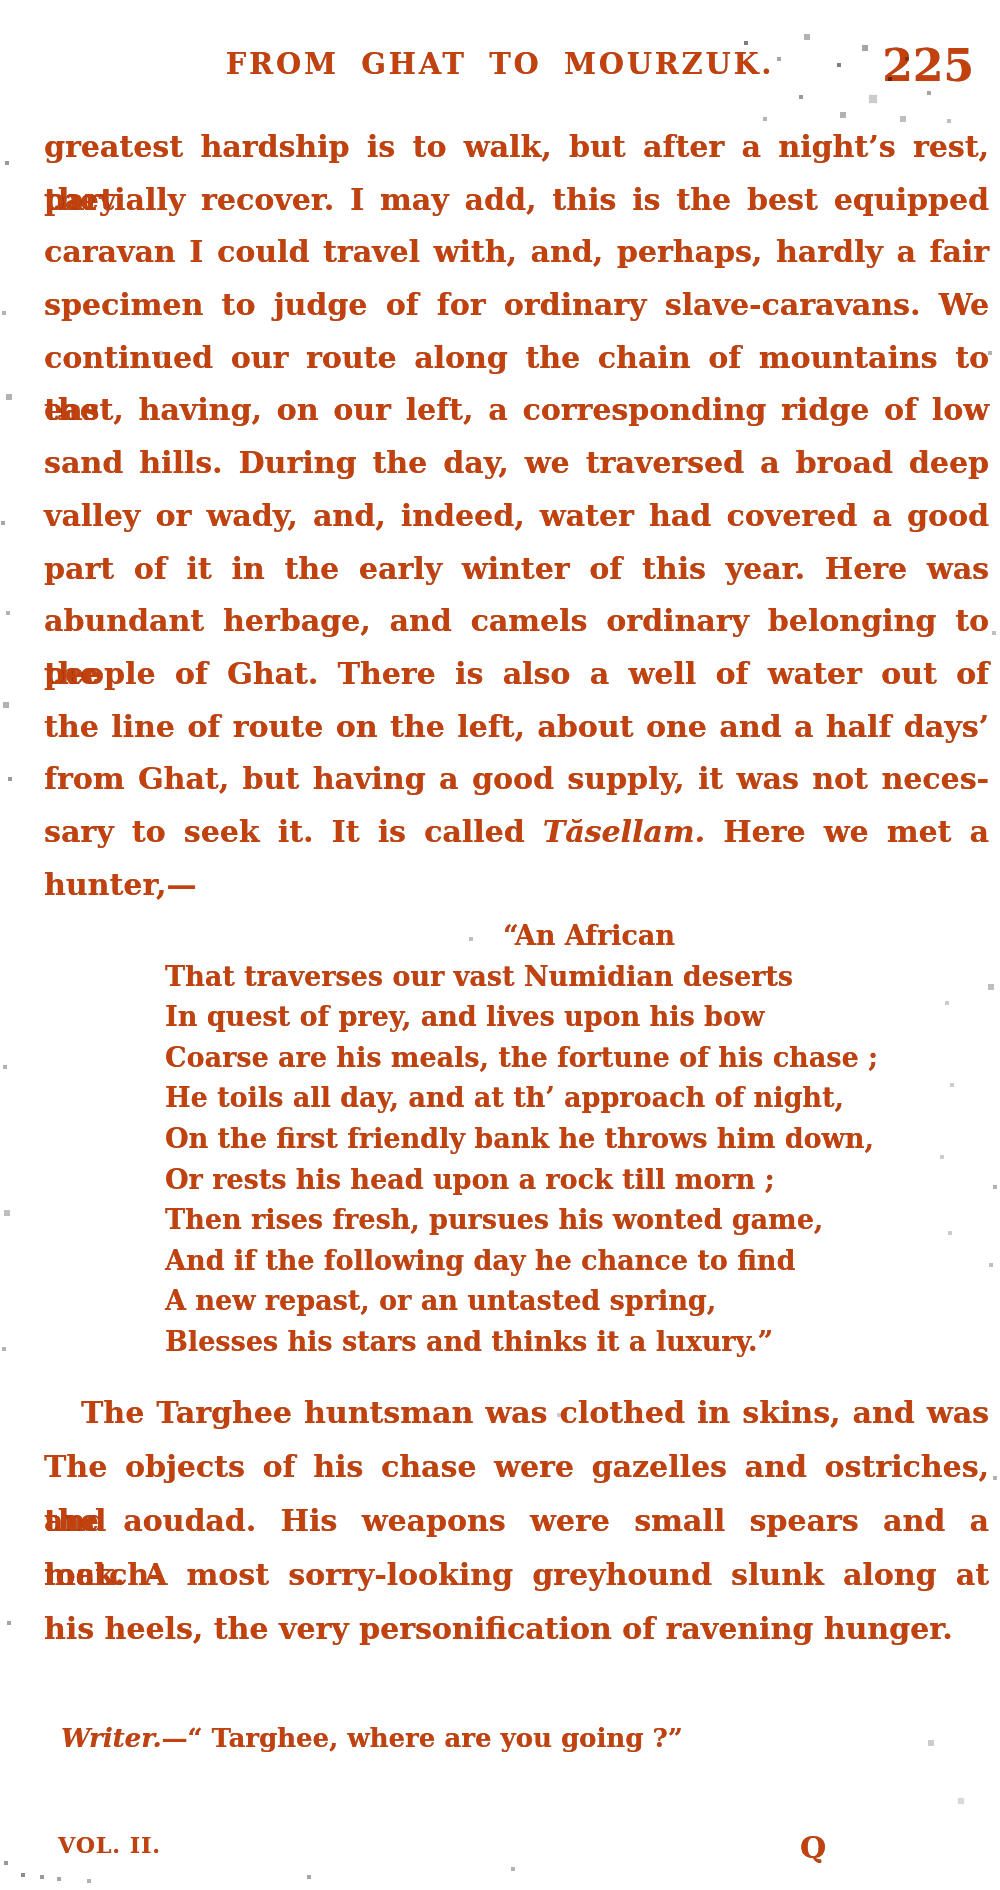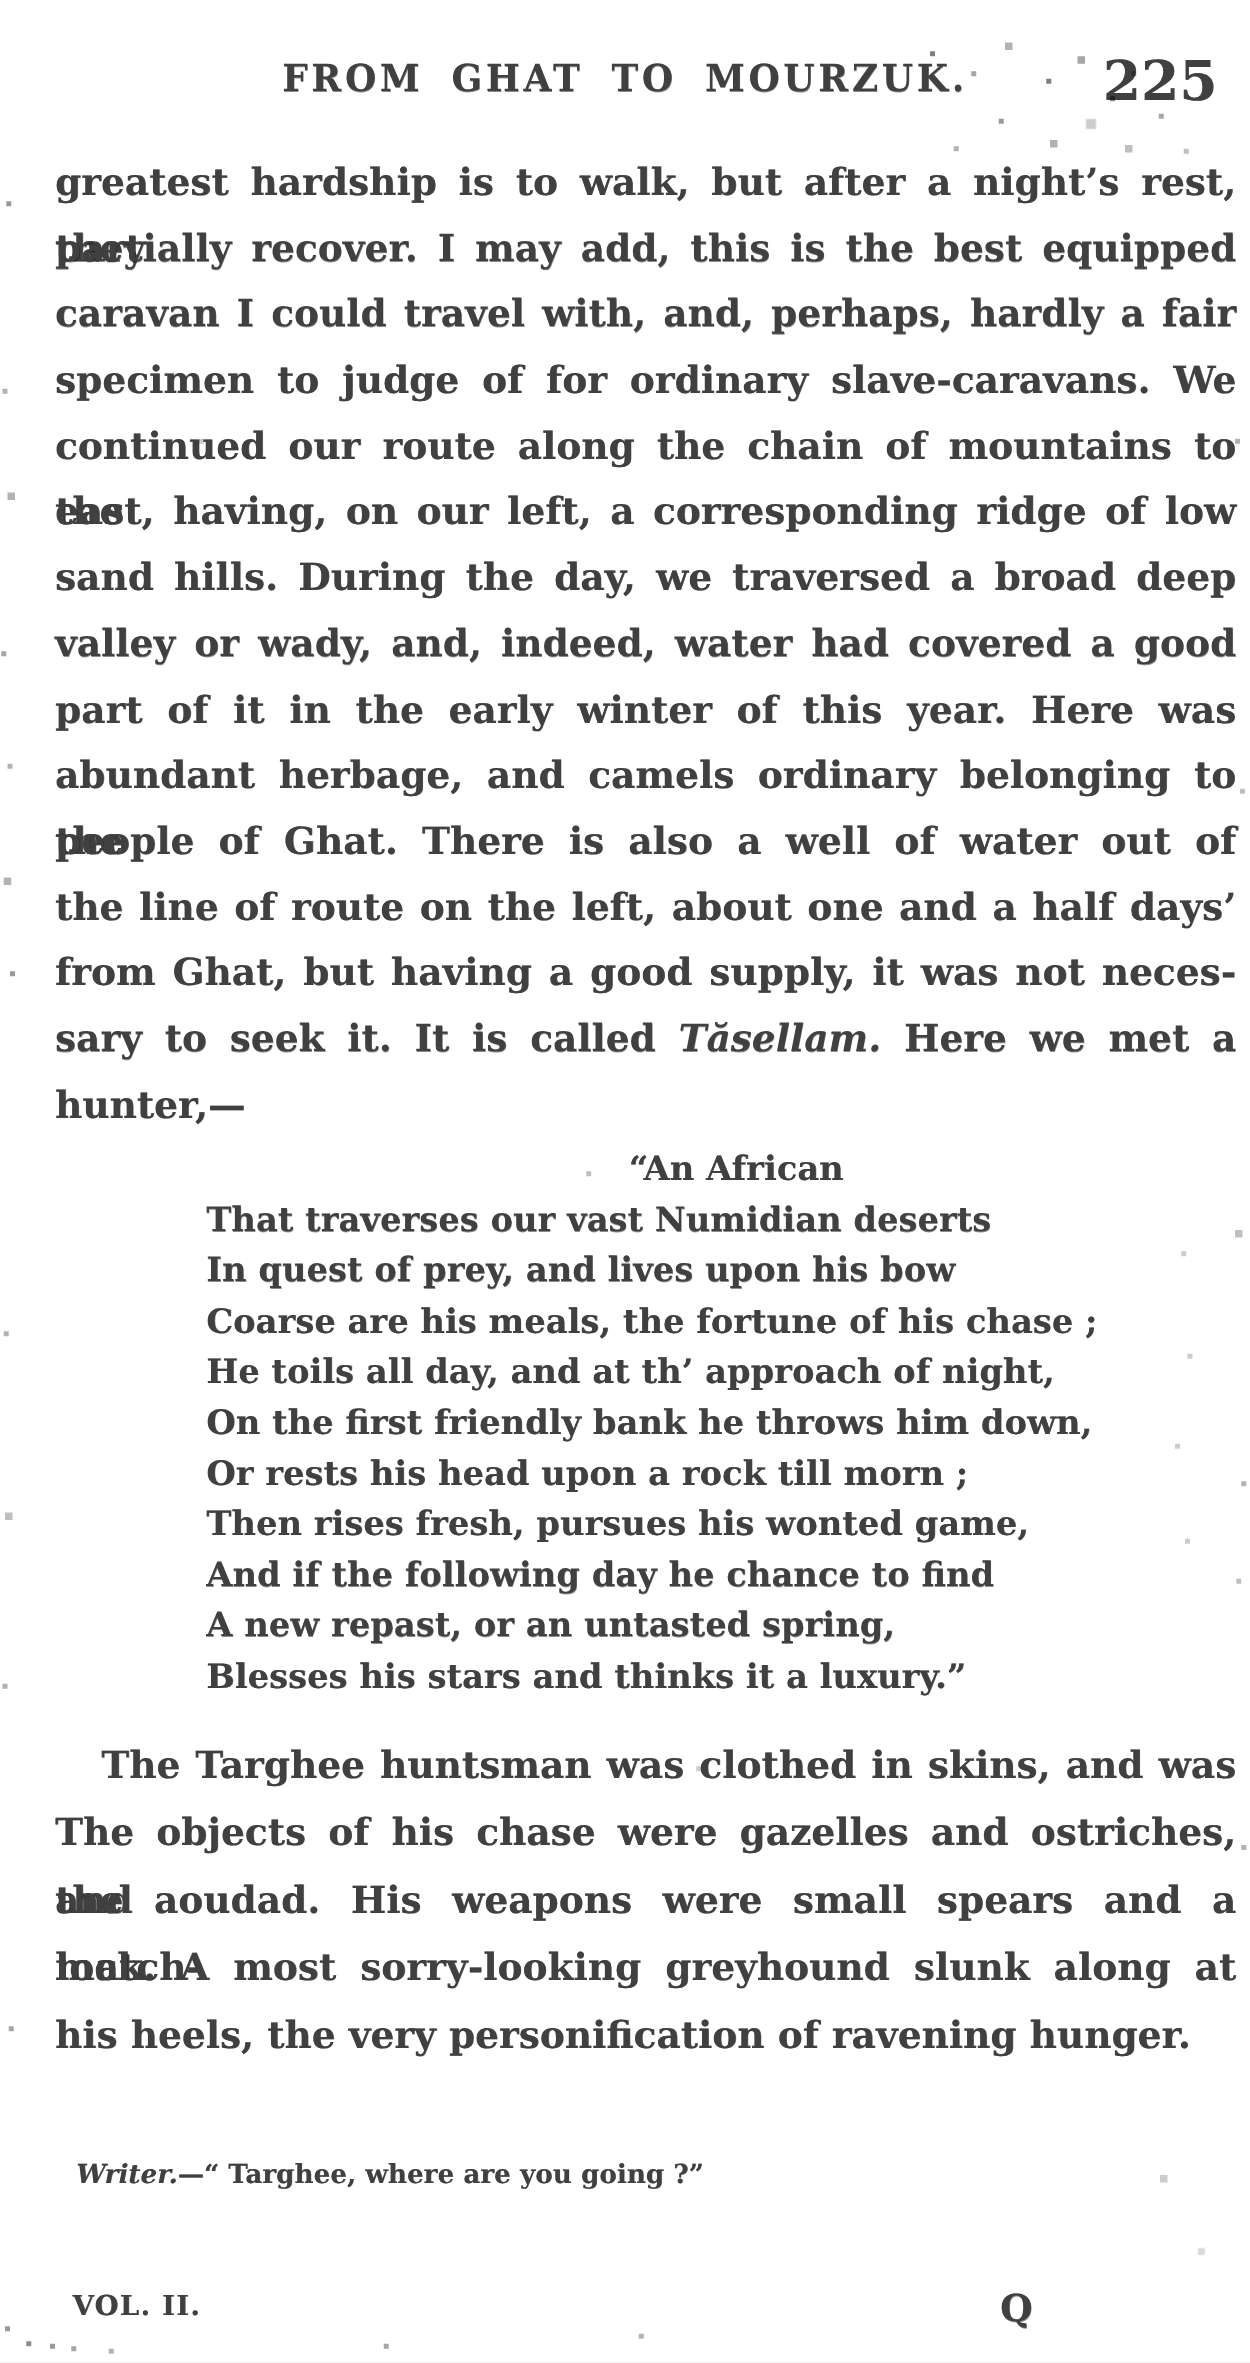--- a/index.html
+++ b/index.html
@@ -4,21 +4,21 @@
 <style>
   html, body { margin: 0; padding: 0; background: #e8e8e8; }
   .page {
     position: relative;
     width: 1000px;
     height: 1890px;
     background: #ffffff;
     overflow: hidden;
     font-family: "DejaVu Serif", "Liberation Serif", serif;
     font-weight: 700;
-    color: #404040;
+    color: #c2410c;
     text-shadow: 0.3px 0.3px 0 rgba(0,0,0,0.45);
   }
 
   
   .running-title {
     position: absolute;
     top: 46px; left: 0; width: 1000px;
     text-align: center;
     font-size: 30px;
     letter-spacing: 3px;
@@ -59,21 +59,21 @@
     font-size: 27px;
   }
   .poem .line { height: 40.6px; line-height: 40.6px; }
   .poem-open { padding-left: 338px; }
 
   
   .dialogue {
     position: absolute;
     top: 1712px; left: 28px;
     width: 945px;
-    font-size: 21px;
+    font-size: 26px;
   }
   .dialogue .line { height: 53px; line-height: 53px; padding-left: 33px; }
 
   em { }
 
   
   .footer-vol {
     position: absolute;
     top: 1832px; left: 58px;
     font-size: 22px;

